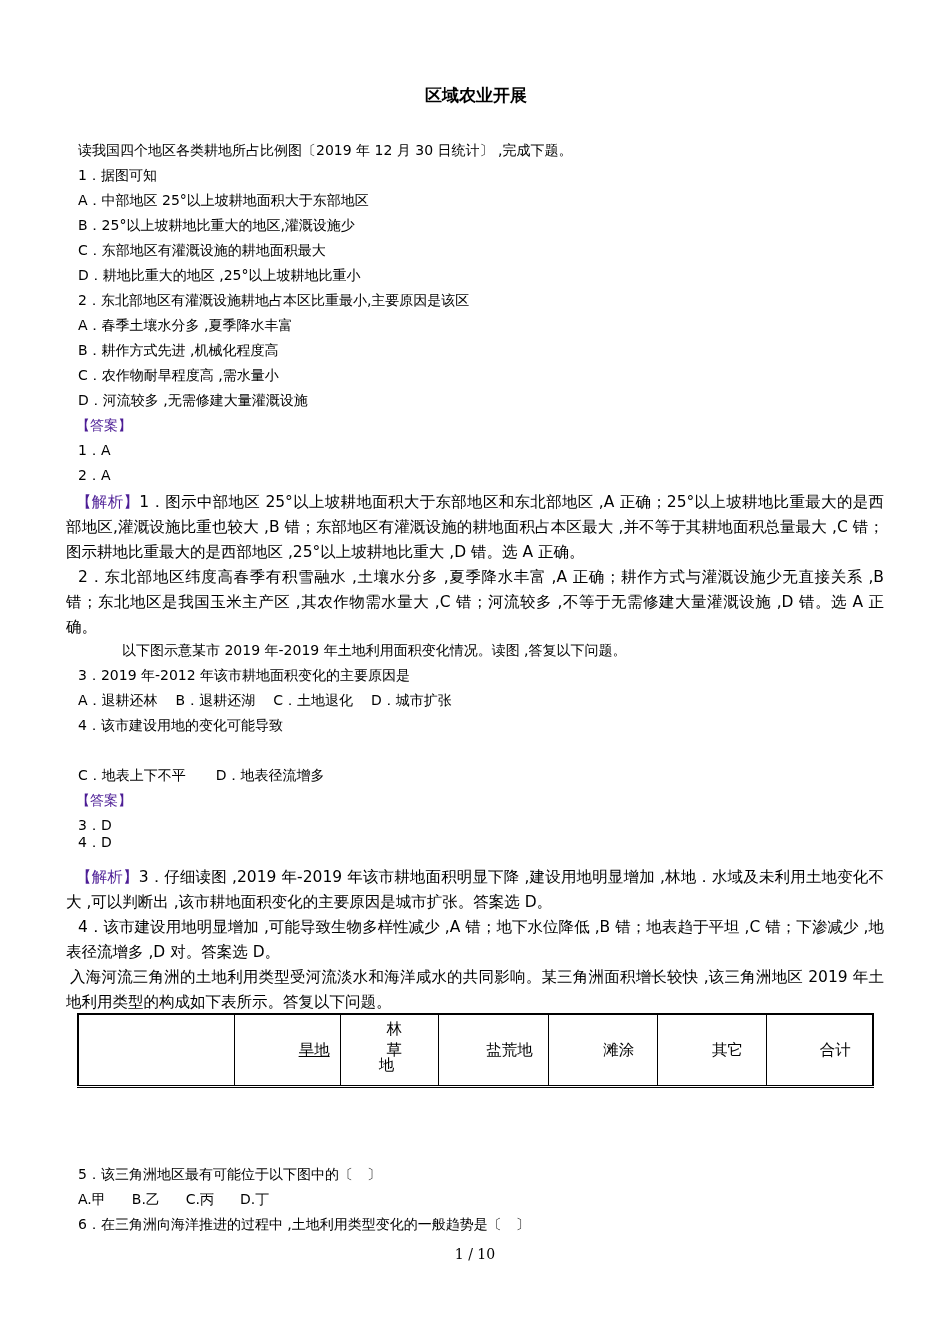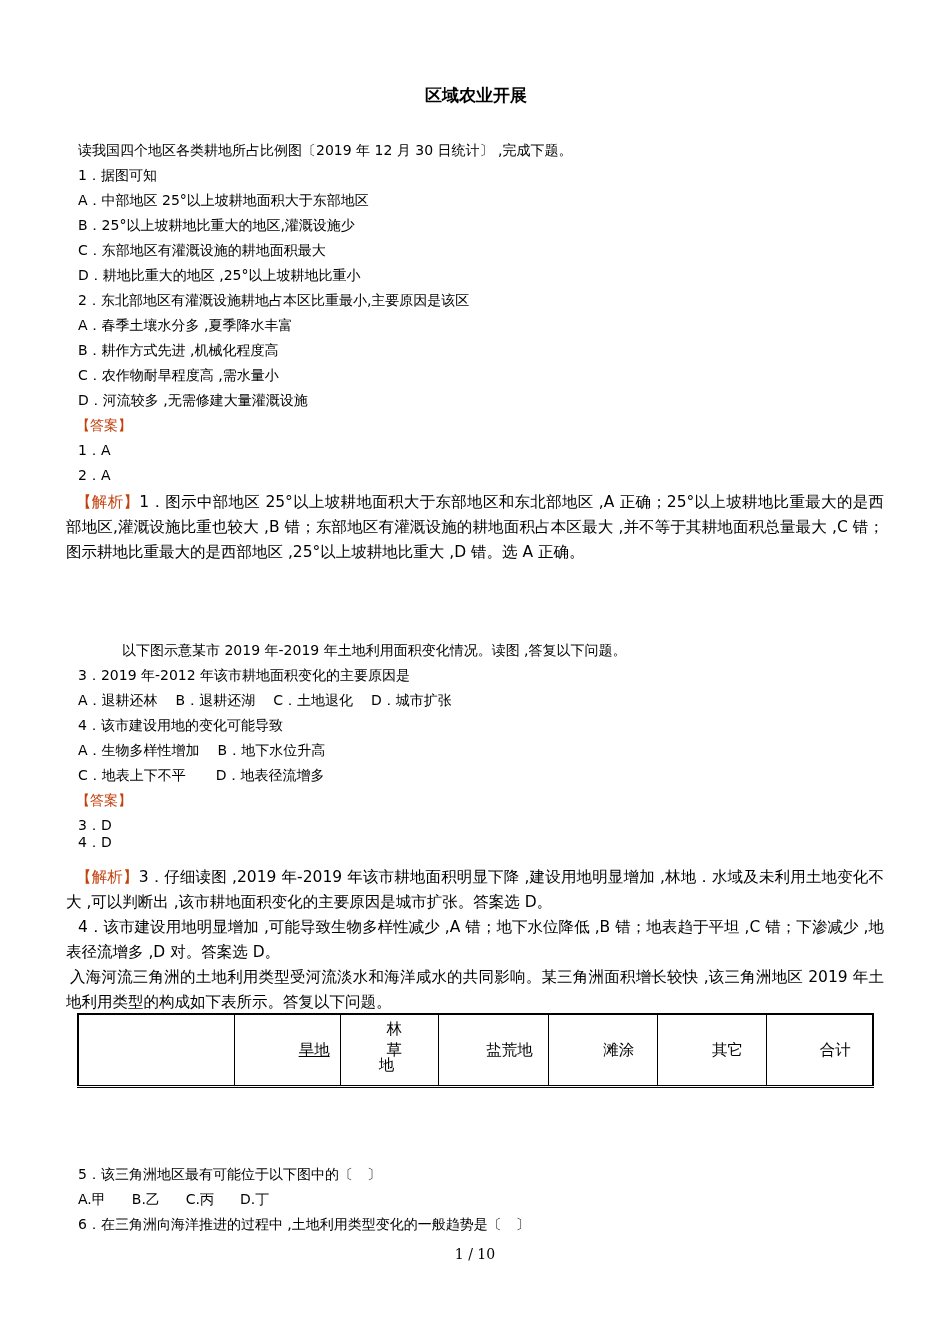--- a/index.html
+++ b/index.html
@@ -14,21 +14,21 @@
       font-size: 17px; font-weight: bold; letter-spacing: 0px;
     }
     .line {
       position: absolute; left: 78px; font-size: 14px; line-height: 20px;
       white-space: nowrap;
     }
     .para {
       position: absolute; left: 66px; width: 818px; font-size: 15.5px;
       line-height: 25px; text-align: justify;
     }
-    .red { color: #c2410c; }
+    .red { color: #4c1d95; }
     .opt-gap { display: inline-block; width: 18px; }
     table.data {
       position: absolute; left: 77px; top: 1013px; width: 797px;
       border-collapse: collapse; font-size: 15.5px;
       border: 2px solid #000;
     }
     table.data td {
       border: 1px solid #000; text-align: center; vertical-align: middle;
       padding: 0;
     }
@@ -74,32 +74,32 @@
   <div class="line" style="top:365px;">C．农作物耐旱程度高 ,需水量小</div>
   <div class="line" style="top:390px;">D．河流较多 ,无需修建大量灌溉设施</div>
 
   <div class="line red" style="top:415px; left:76px;">【答案】</div>
   <div class="line" style="top:440px;">1．A</div>
   <div class="line" style="top:465px;">2．A</div>
 
   <div class="para" style="top:490px;">
     <span style="padding-left:10px;" class="red">【解析】</span><span>1．图示中部地区 25°以上坡耕地面积大于东部地区和东北部地区 ,A 正确；25°以上坡耕地比重最大的是西部地区,灌溉设施比重也较大 ,B 错；东部地区有灌溉设施的耕地面积占本区最大 ,并不等于其耕地面积总量最大 ,C 错；图示耕地比重最大的是西部地区 ,25°以上坡耕地比重大 ,D 错。选 A 正确。</span>
   </div>
+  <div class="para" style="top:565px;">
+    <span style="padding-left:12px;"></span><span>2．东北部地区纬度高春季有积雪融水 ,土壤水分多 ,夏季降水丰富 ,A 正确；耕作方式与灌溉设施少无直接关系 ,B 错；东北地区是我国玉米主产区 ,其农作物需水量大 ,C 错；河流较多 ,不等于无需修建大量灌溉设施 ,D 错。选 A 正确。</span>
+  </div>
 
   <div class="line" style="top:640px;margin-left:44px;">以下图示意某市 2019 年-2019 年土地利用面积变化情况。读图 ,答复以下问题。</div>
 
   <div class="line" style="top:665px;">3．2019 年-2012 年该市耕地面积变化的主要原因是</div>
   <div class="line" style="top:690px;">
     <span>A．退耕还林</span><span class="opt-gap"></span><span>B．退耕还湖</span><span class="opt-gap"></span><span>C．土地退化</span><span class="opt-gap"></span><span>D．城市扩张</span>
   </div>
 
   <div class="line" style="top:715px;">4．该市建设用地的变化可能导致</div>
-  <div class="line" style="top:740px;">
-    <span>A．生物多样性增加</span><span class="opt-gap"></span><span>B．地下水位升高</span>
-  </div>
   <div class="line" style="top:765px;">
     <span>C．地表上下不平</span><span class="opt-gap" style="width:30px;"></span><span>D．地表径流增多</span>
   </div>
 
   <div class="line red" style="top:790px; left:76px;">【答案】</div>
   <div class="line" style="top:815px;">3．D</div>
   <div class="line" style="top:832px;">4．D</div>
 
   <div class="para" style="top:865px;">
     <span style="padding-left:10px;" class="red">【解析】</span><span>3．仔细读图 ,2019 年-2019 年该市耕地面积明显下降 ,建设用地明显增加 ,林地．水域及未利用土地变化不大 ,可以判断出 ,该市耕地面积变化的主要原因是城市扩张。答案选 D。</span>

